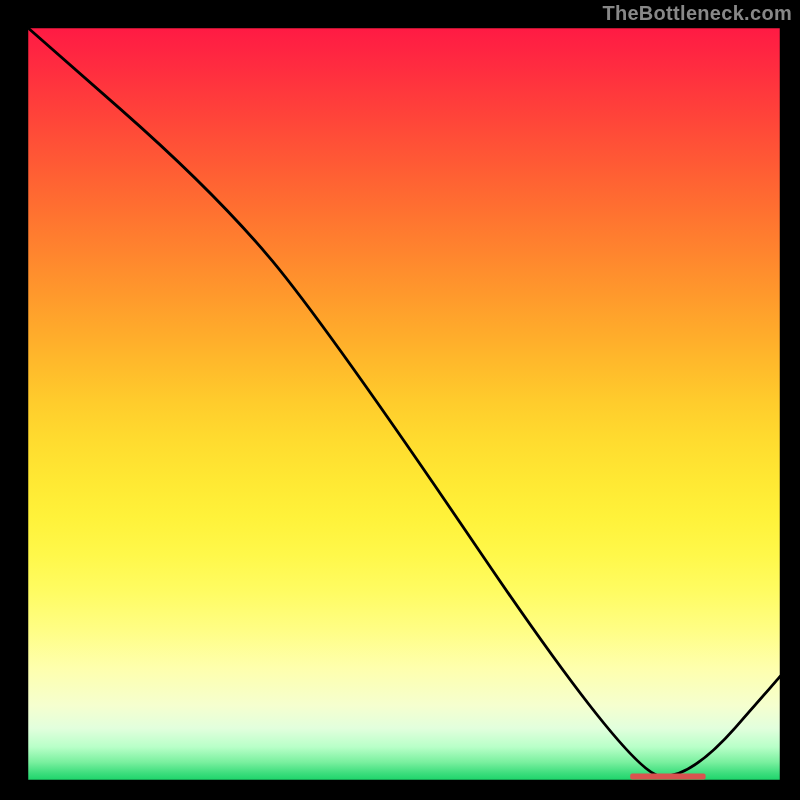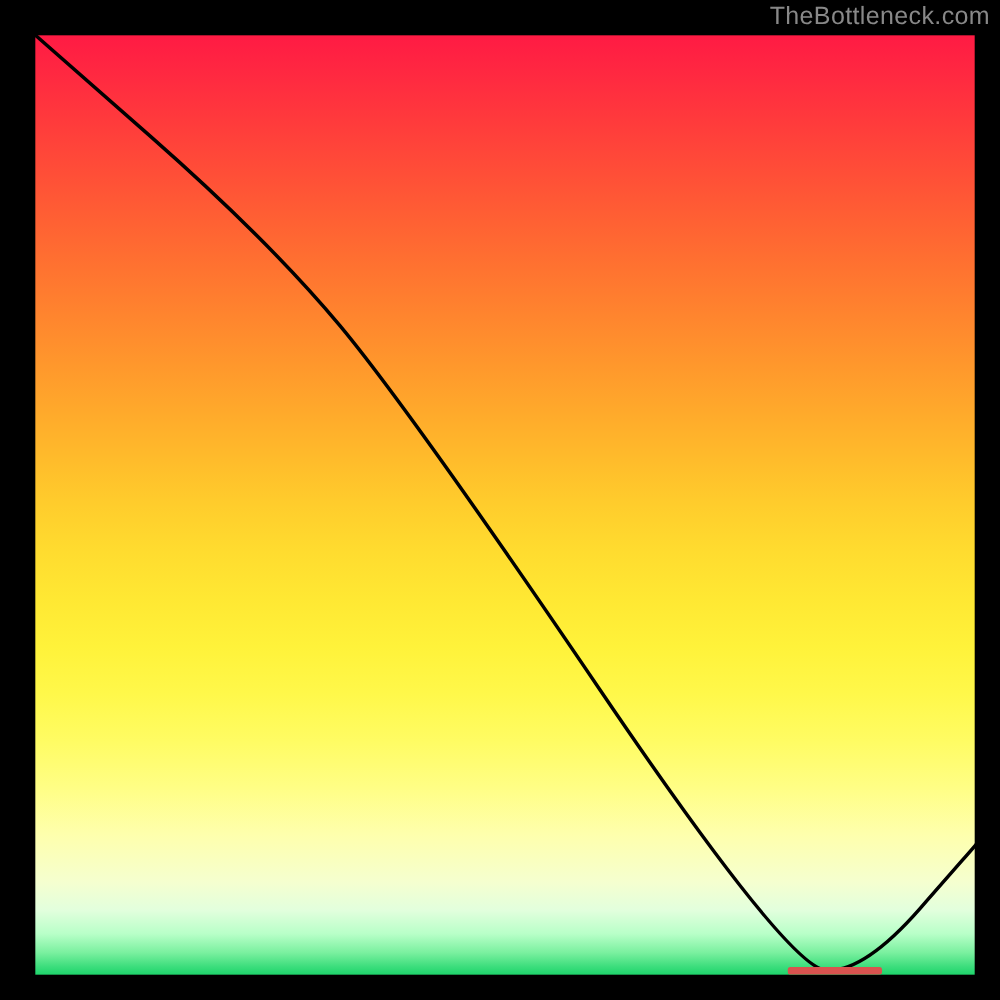--- a/index.html
+++ b/index.html
@@ -9,21 +9,21 @@
     height: 800px;
     overflow: hidden;
     background: #000;
     font-family: Arial, Helvetica, sans-serif;
   }
   .watermark {
     position: absolute;
     top: 2px;
     right: 8px;
     font-size: 20px;
-    font-weight: normal;
+    font-weight: bold;
     color: #888;
     z-index: 10;
     letter-spacing: 0.3px;
   }
   .plot {
     position: absolute;
     left: 0;
     top: 0;
     width: 800px;
     height: 800px;

